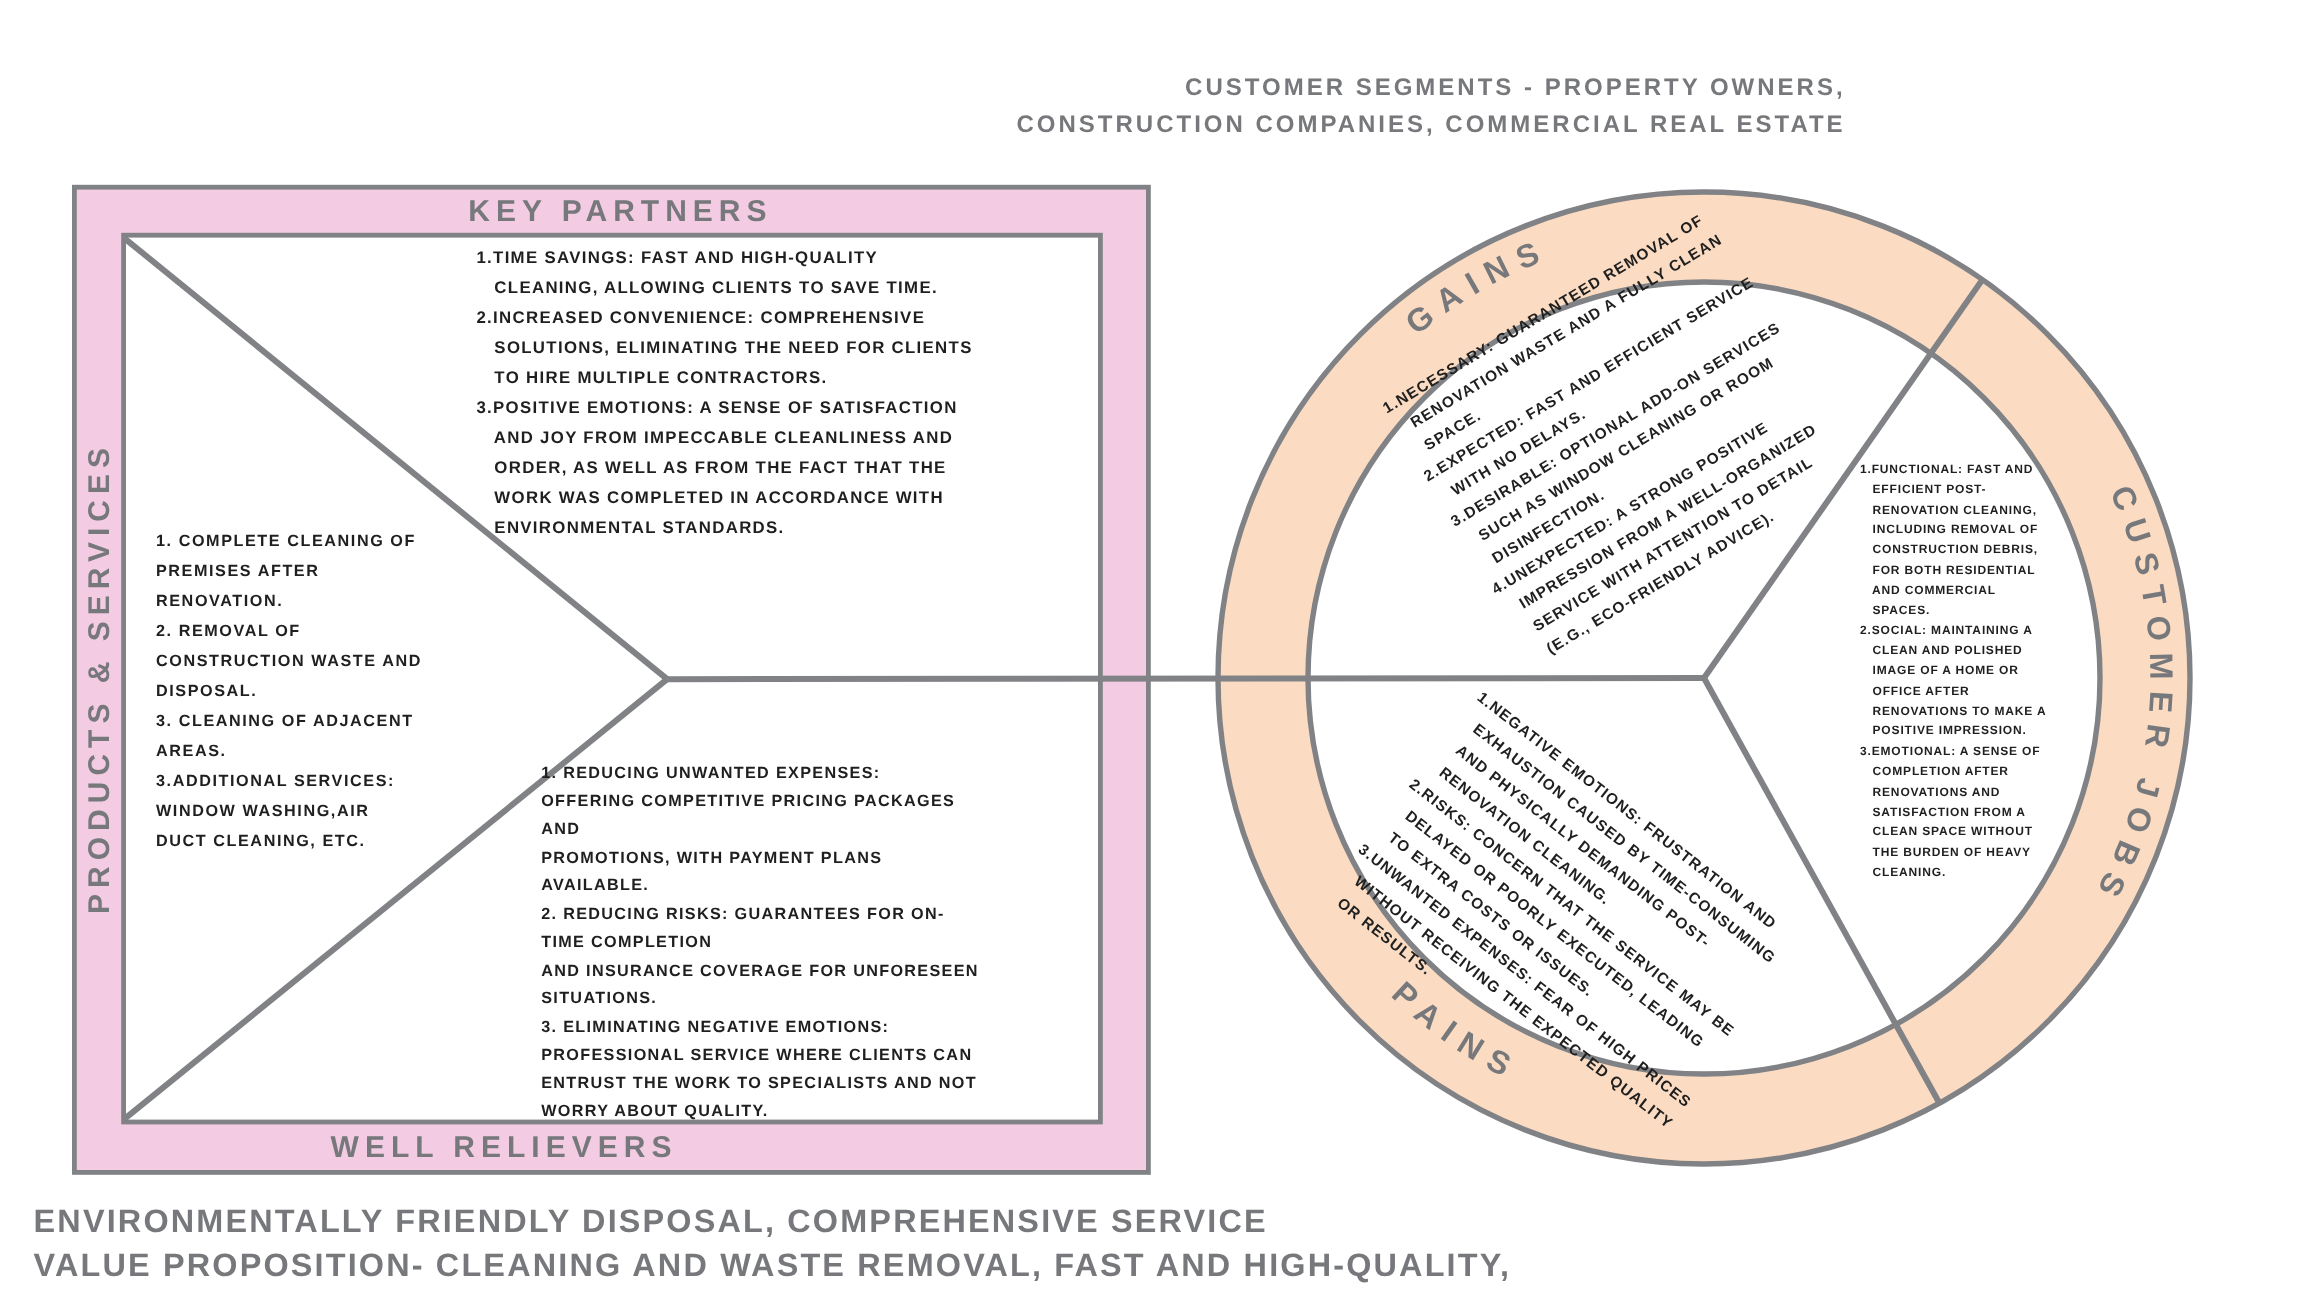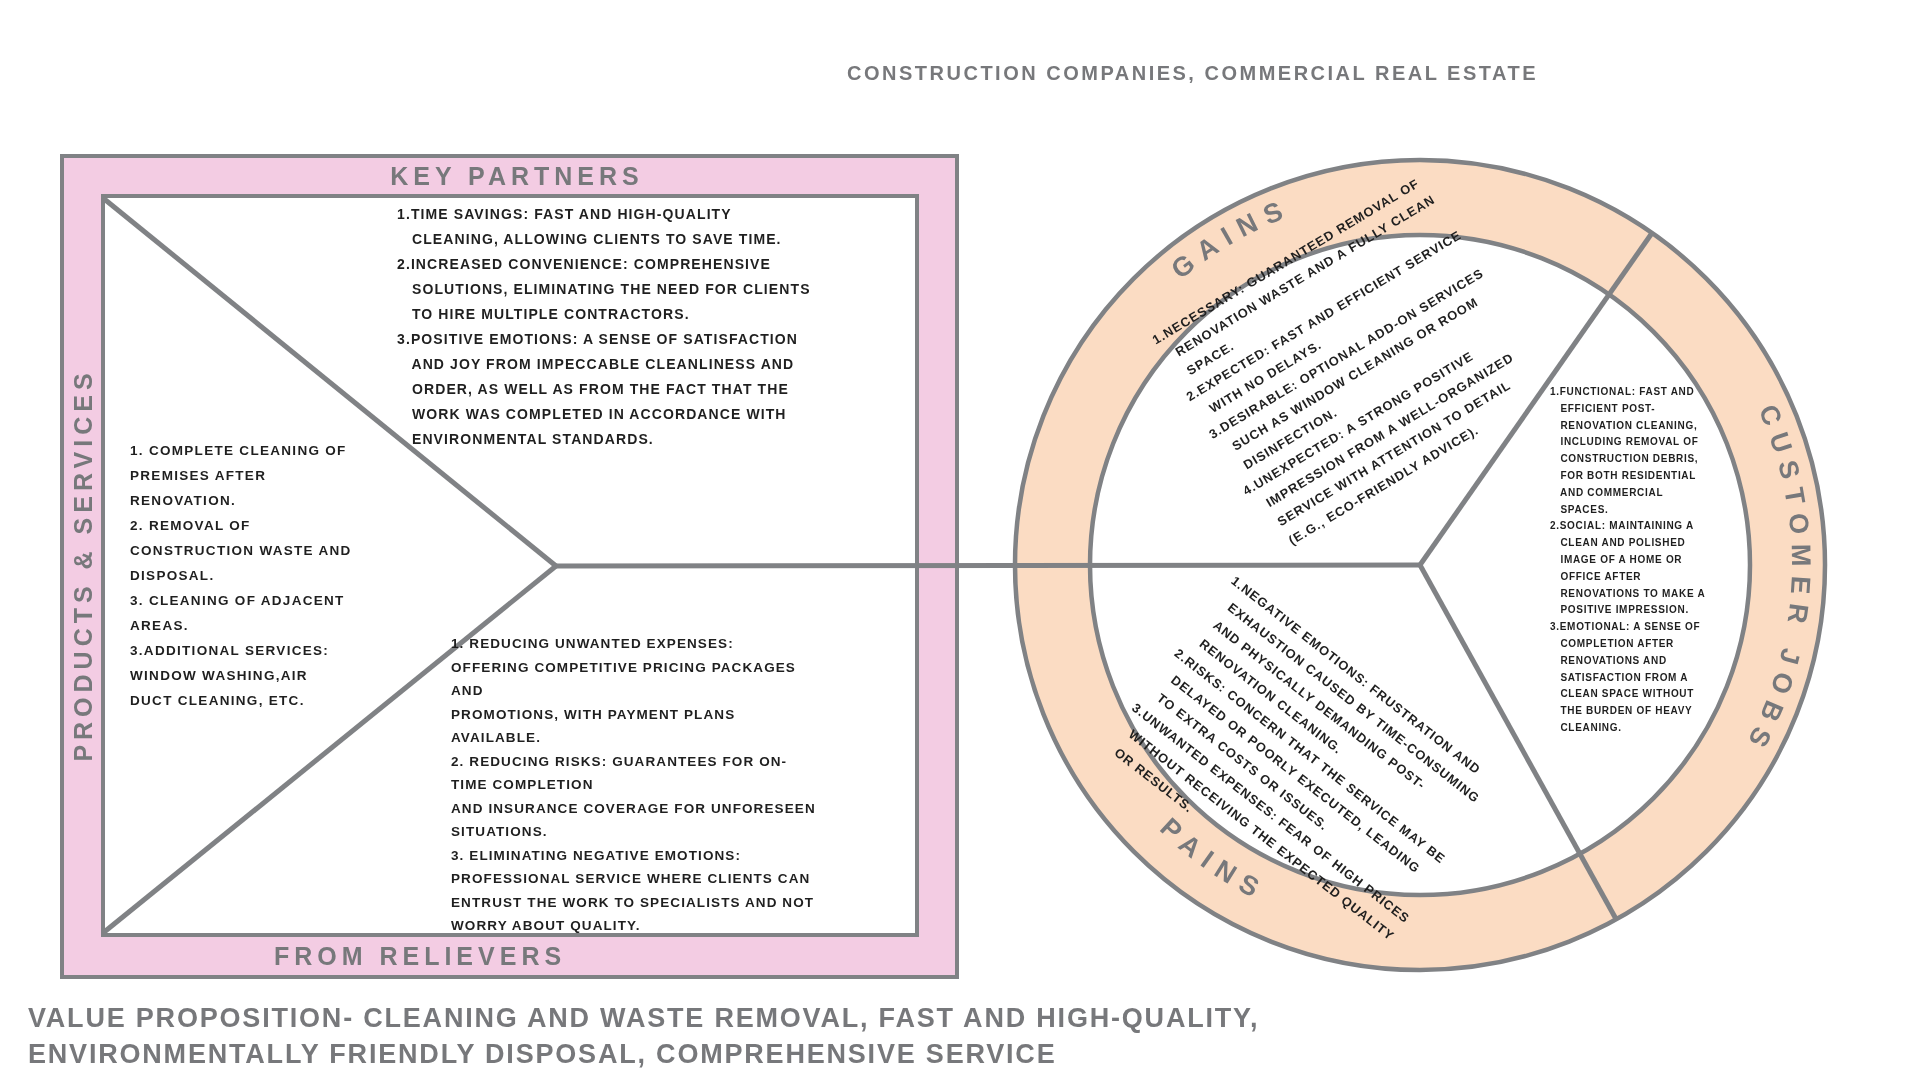--- a/index.html
+++ b/index.html
@@ -56,25 +56,26 @@
     </text>
     <text class="ring-label" text-anchor="middle">
       <textPath href="#jobsArc" startOffset="50%">CUSTOMER JOBS</textPath>
     </text>
     <text class="ring-label" text-anchor="middle">
       <textPath href="#painsArc" startOffset="50%">PAINS</textPath>
     </text>
   </svg>
 
   <div class="abs seg-note" style="right:382px;top:58px;">
+    <div>CUSTOMER SEGMENTS - PROPERTY OWNERS,</div>
     <div>CONSTRUCTION COMPANIES, COMMERCIAL REAL ESTATE</div>
   </div>
 
   <div class="abs band-label" style="left:297px;top:162px;width:440px;">KEY PARTNERS</div>
-  <div class="abs band-label" style="left:200px;top:942px;width:440px;">FROM RELIEVERS</div>
+  <div class="abs band-label" style="left:200px;top:942px;width:440px;">WELL RELIEVERS</div>
   <div class="abs band-label vert-label">PRODUCTS &amp; SERVICES</div>
 
   <div class="abs pre kp-list">1.TIME SAVINGS: FAST AND HIGH-QUALITY
    CLEANING, ALLOWING CLIENTS TO SAVE TIME.
 2.INCREASED CONVENIENCE: COMPREHENSIVE
    SOLUTIONS, ELIMINATING THE NEED FOR CLIENTS
    TO HIRE MULTIPLE CONTRACTORS.
 3.POSITIVE EMOTIONS: A SENSE OF SATISFACTION
    AND JOY FROM IMPECCABLE CLEANLINESS AND
    ORDER, AS WELL AS FROM THE FACT THAT THE
@@ -143,17 +144,17 @@
    POSITIVE IMPRESSION.
 3.EMOTIONAL: A SENSE OF
    COMPLETION AFTER
    RENOVATIONS AND
    SATISFACTION FROM A
    CLEAN SPACE WITHOUT
    THE BURDEN OF HEAVY
    CLEANING.</div>
 
   <div class="abs footer">
+    <div>ENVIRONMENTALLY FRIENDLY DISPOSAL, COMPREHENSIVE SERVICE</div>
     <div>VALUE PROPOSITION- CLEANING AND WASTE REMOVAL, FAST AND HIGH-QUALITY,</div>
-    <div>ENVIRONMENTALLY FRIENDLY DISPOSAL, COMPREHENSIVE SERVICE</div>
   </div>
 
 </div>
 
 </body></html>

